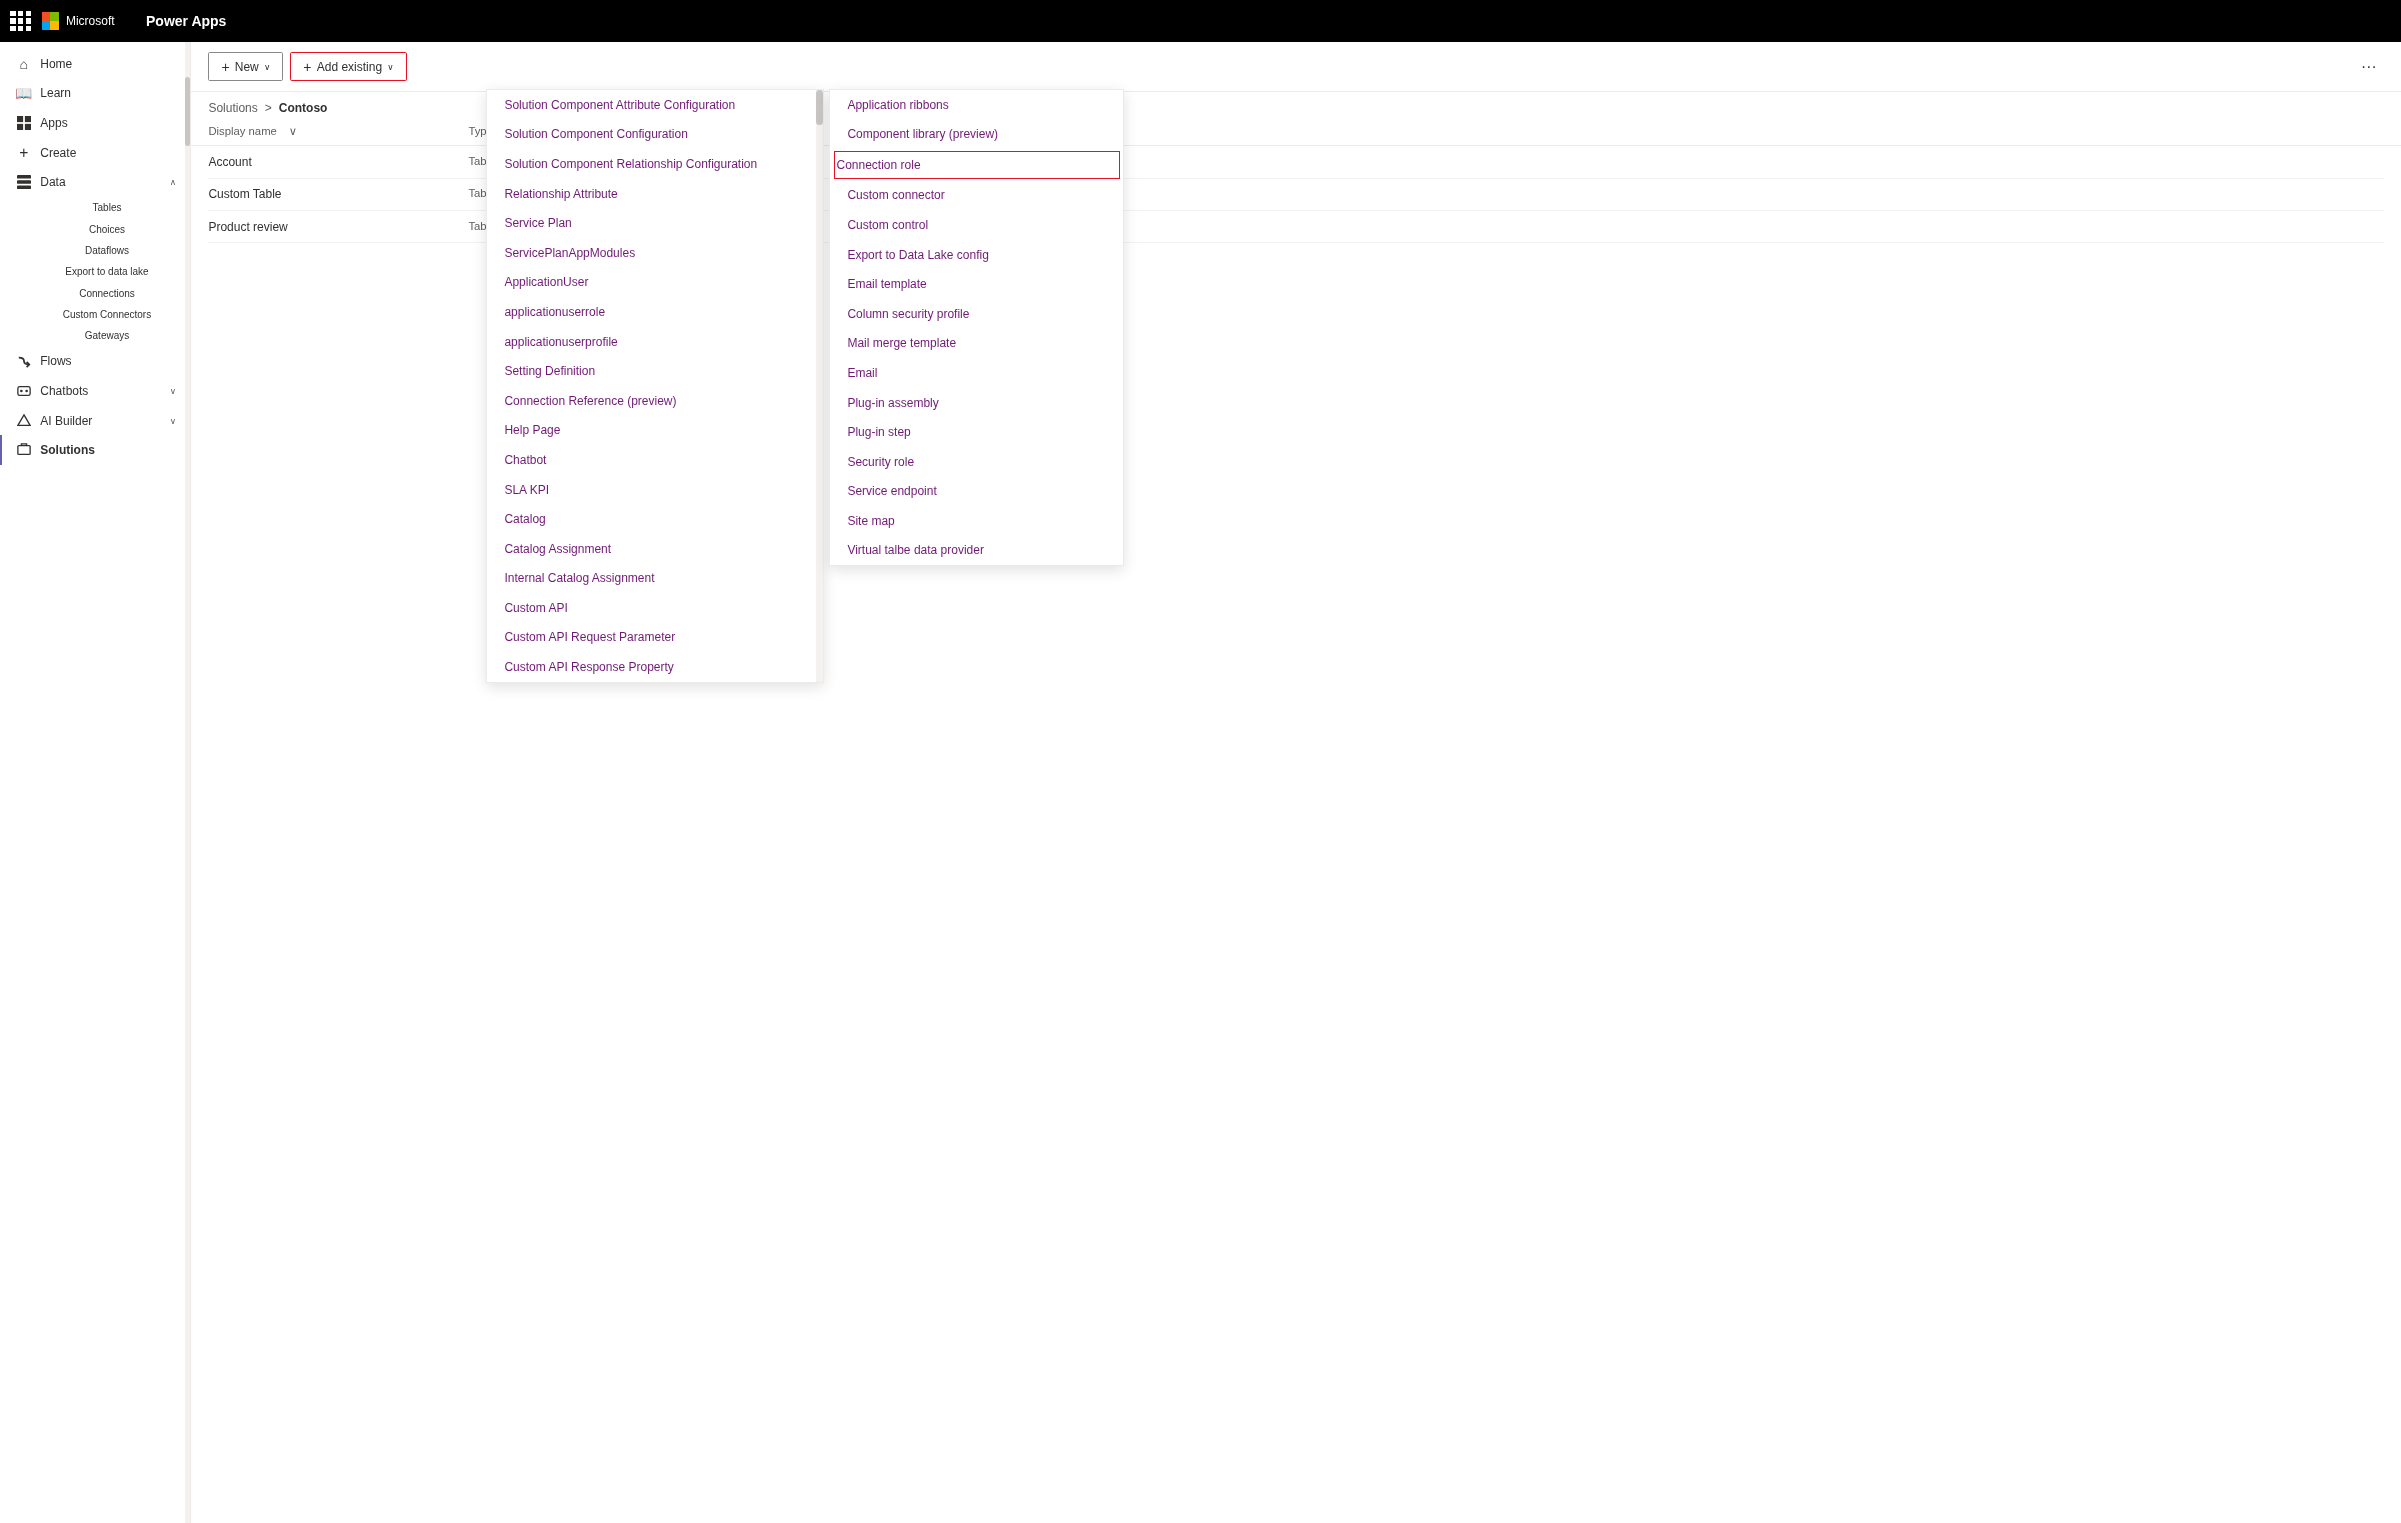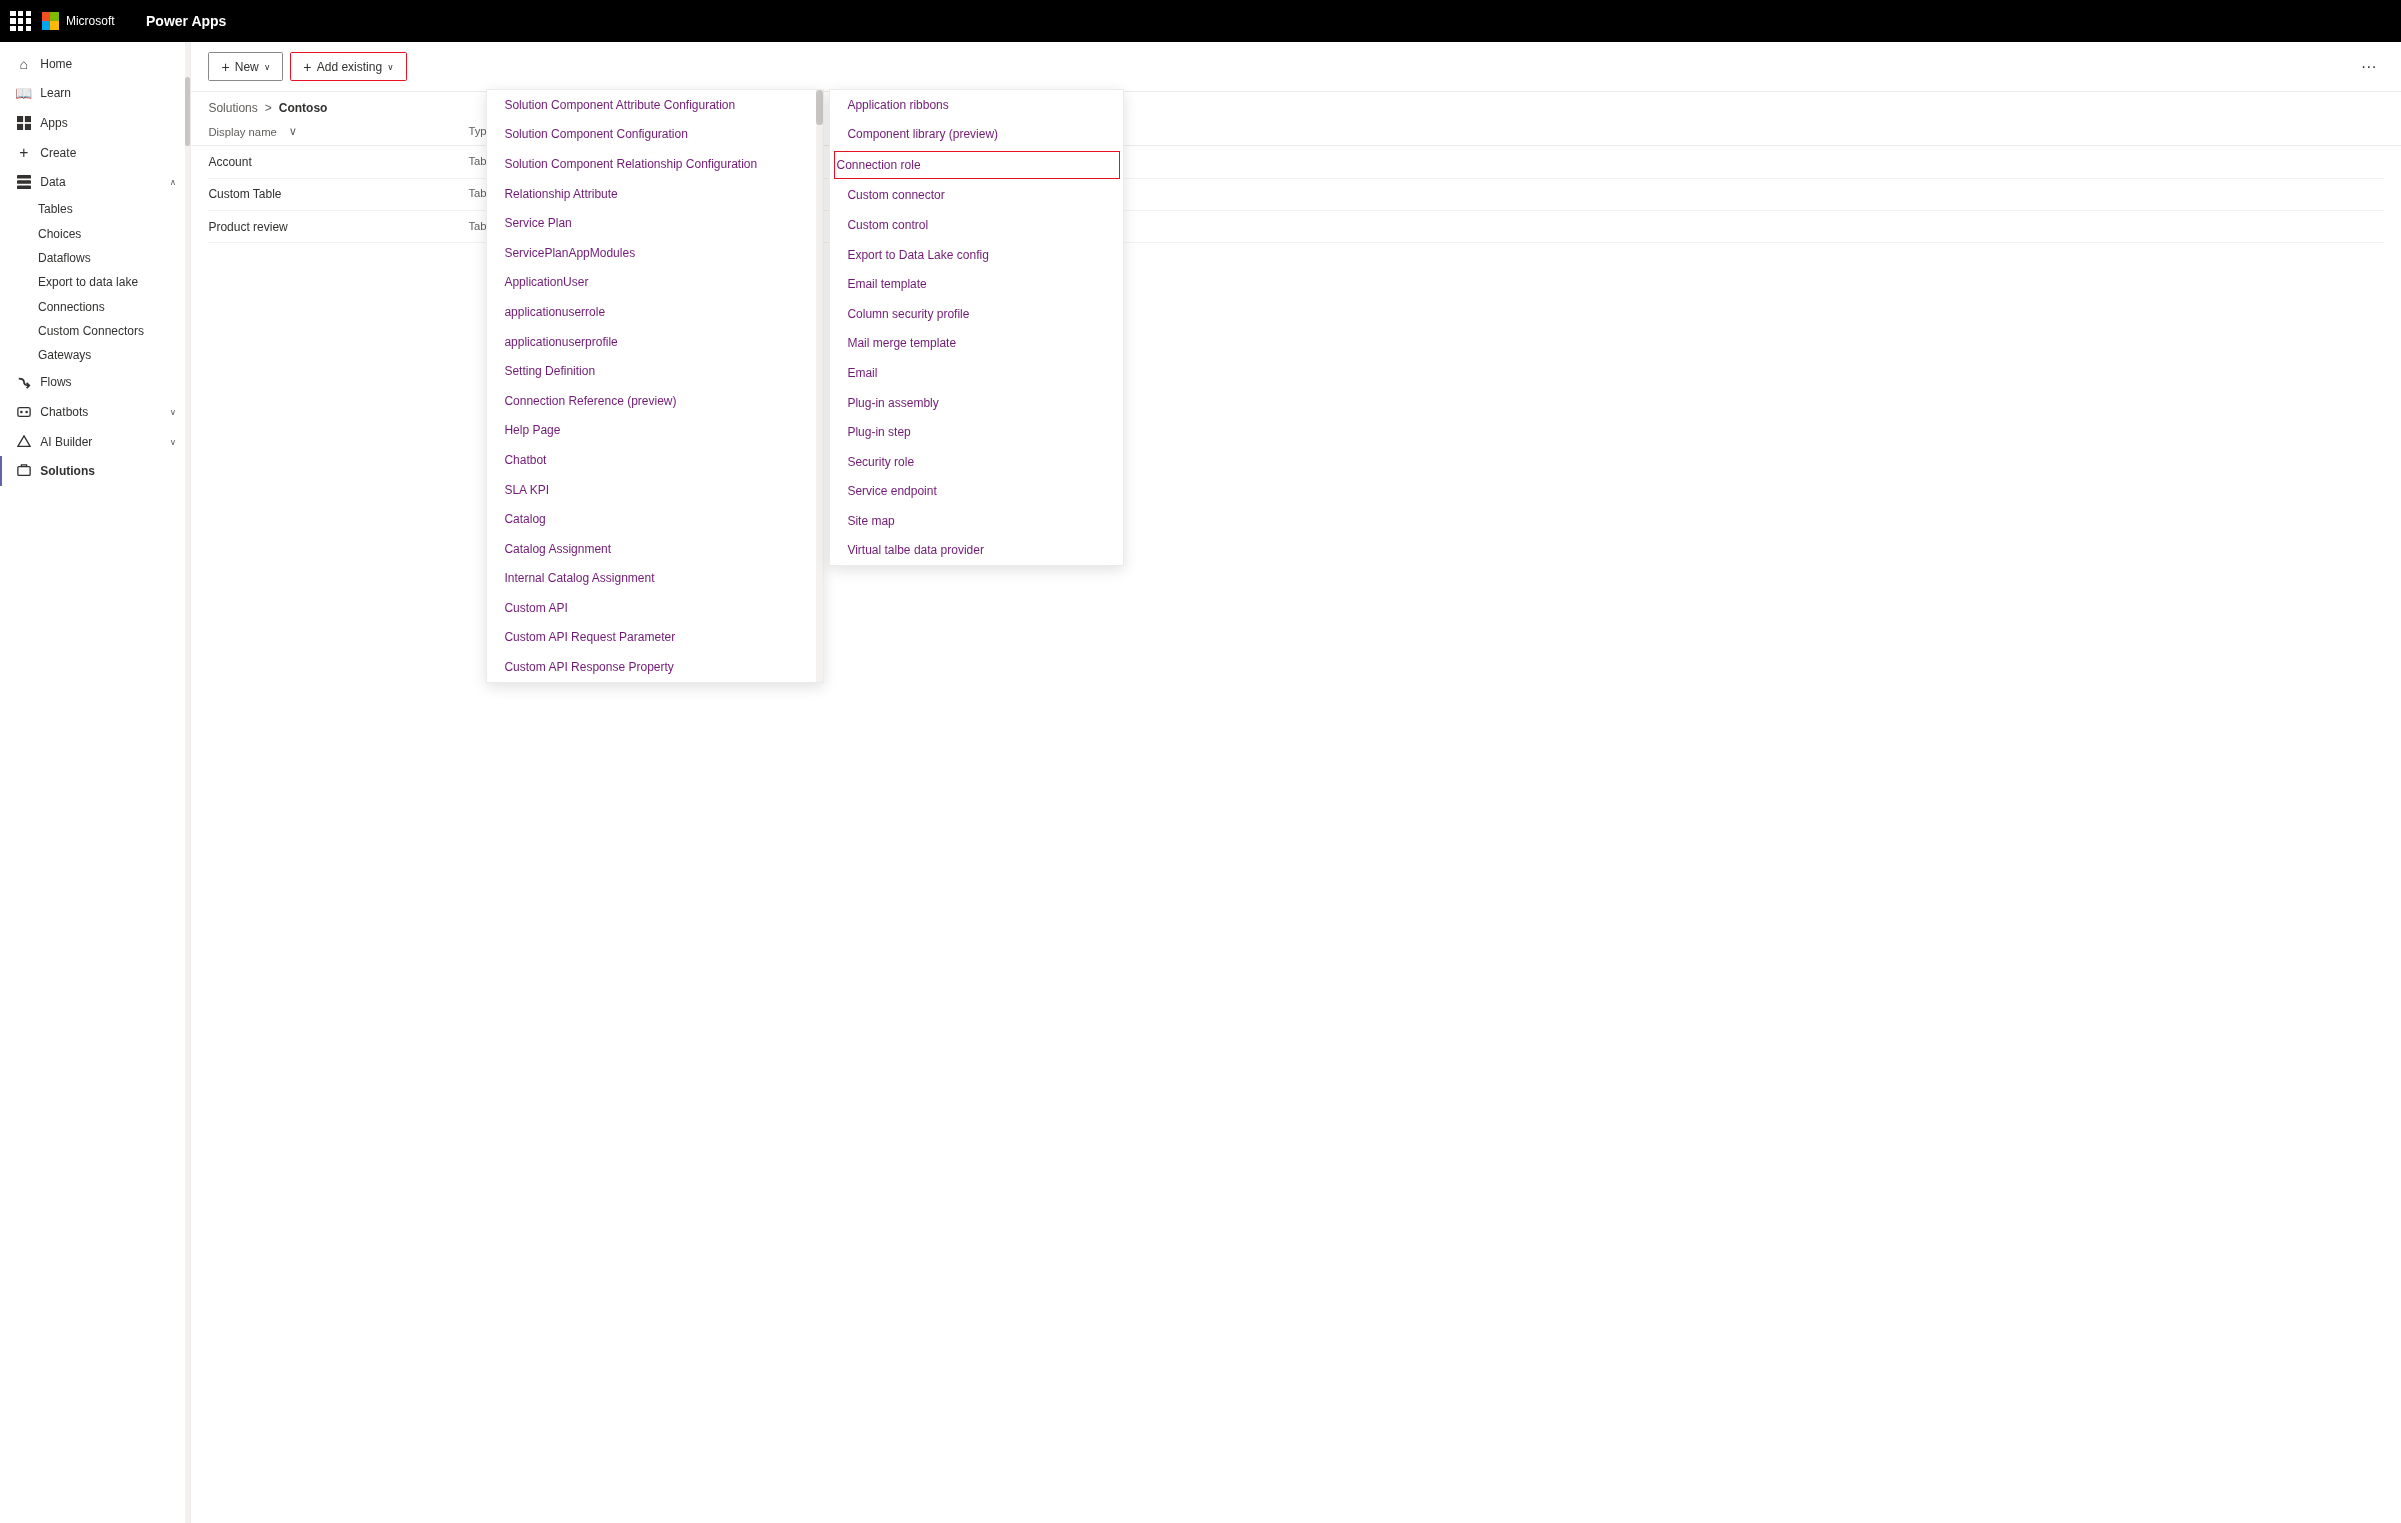--- a/index.html
+++ b/index.html
@@ -80,21 +80,22 @@
     .sidebar-icon {
       width: 15.6px; height: 15.6px;
       display: flex; align-items: center; justify-content: center;
       flex-shrink: 0;
       font-size: 14px;
     }
     .sidebar-label { flex: 1; }
     .sidebar-chevron { font-size: 8.7px; color: #605e5c; }
     .sidebar-sub {
       padding-left: 38px;
-      font-size: 12px;
+      font-size: 10px;
+      text-align: center;
     }
     .sidebar-sub-item {
       padding: 5.2px 14px 5.2px 0;
       cursor: pointer;
       color: #323130;
     }
 
     
     .main {
       flex: 1;
@@ -143,21 +144,21 @@
 
     
     .table-header {
       display: flex;
       align-items: center;
       padding: 7px 17.4px;
       border-bottom: 0.9px solid #edebe9;
       font-size: 11.3px;
       color: #605e5c;
     }
-    .col-display-name { width: 260px; display: flex; align-items: center; gap: 12px; cursor: pointer; }
+    .col-display-name { width: 260px; display: flex; gap: 12px; cursor: pointer; }
     .col-type { width: 104px; }
 
     
     .table-body { padding: 0 17.4px; }
     .table-row {
       display: flex;
       align-items: flex-start;
       padding: 8.7px 0;
       border-bottom: 0.9px solid #f3f2f1;
       font-size: 12px;

